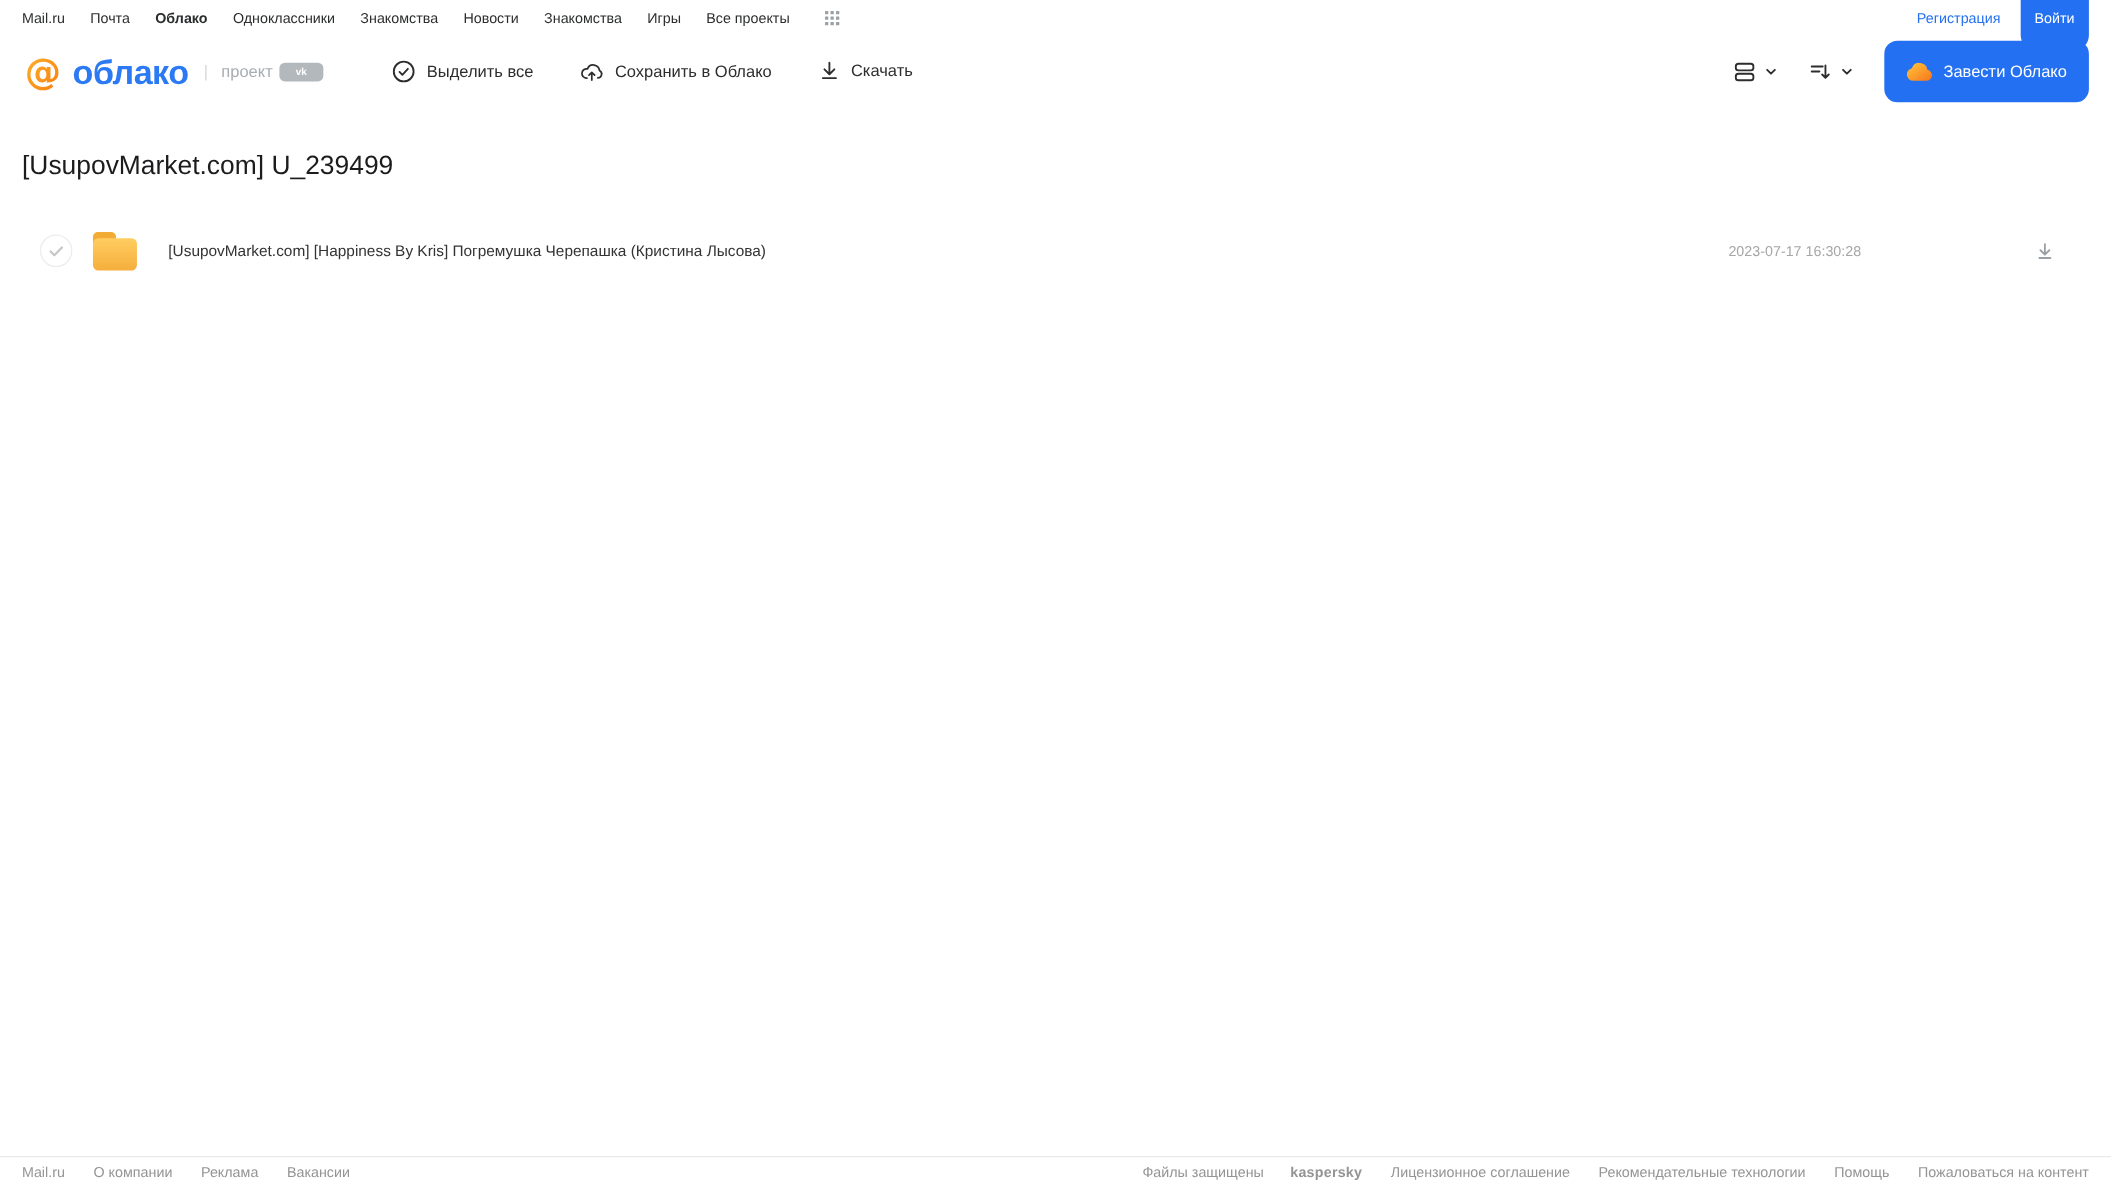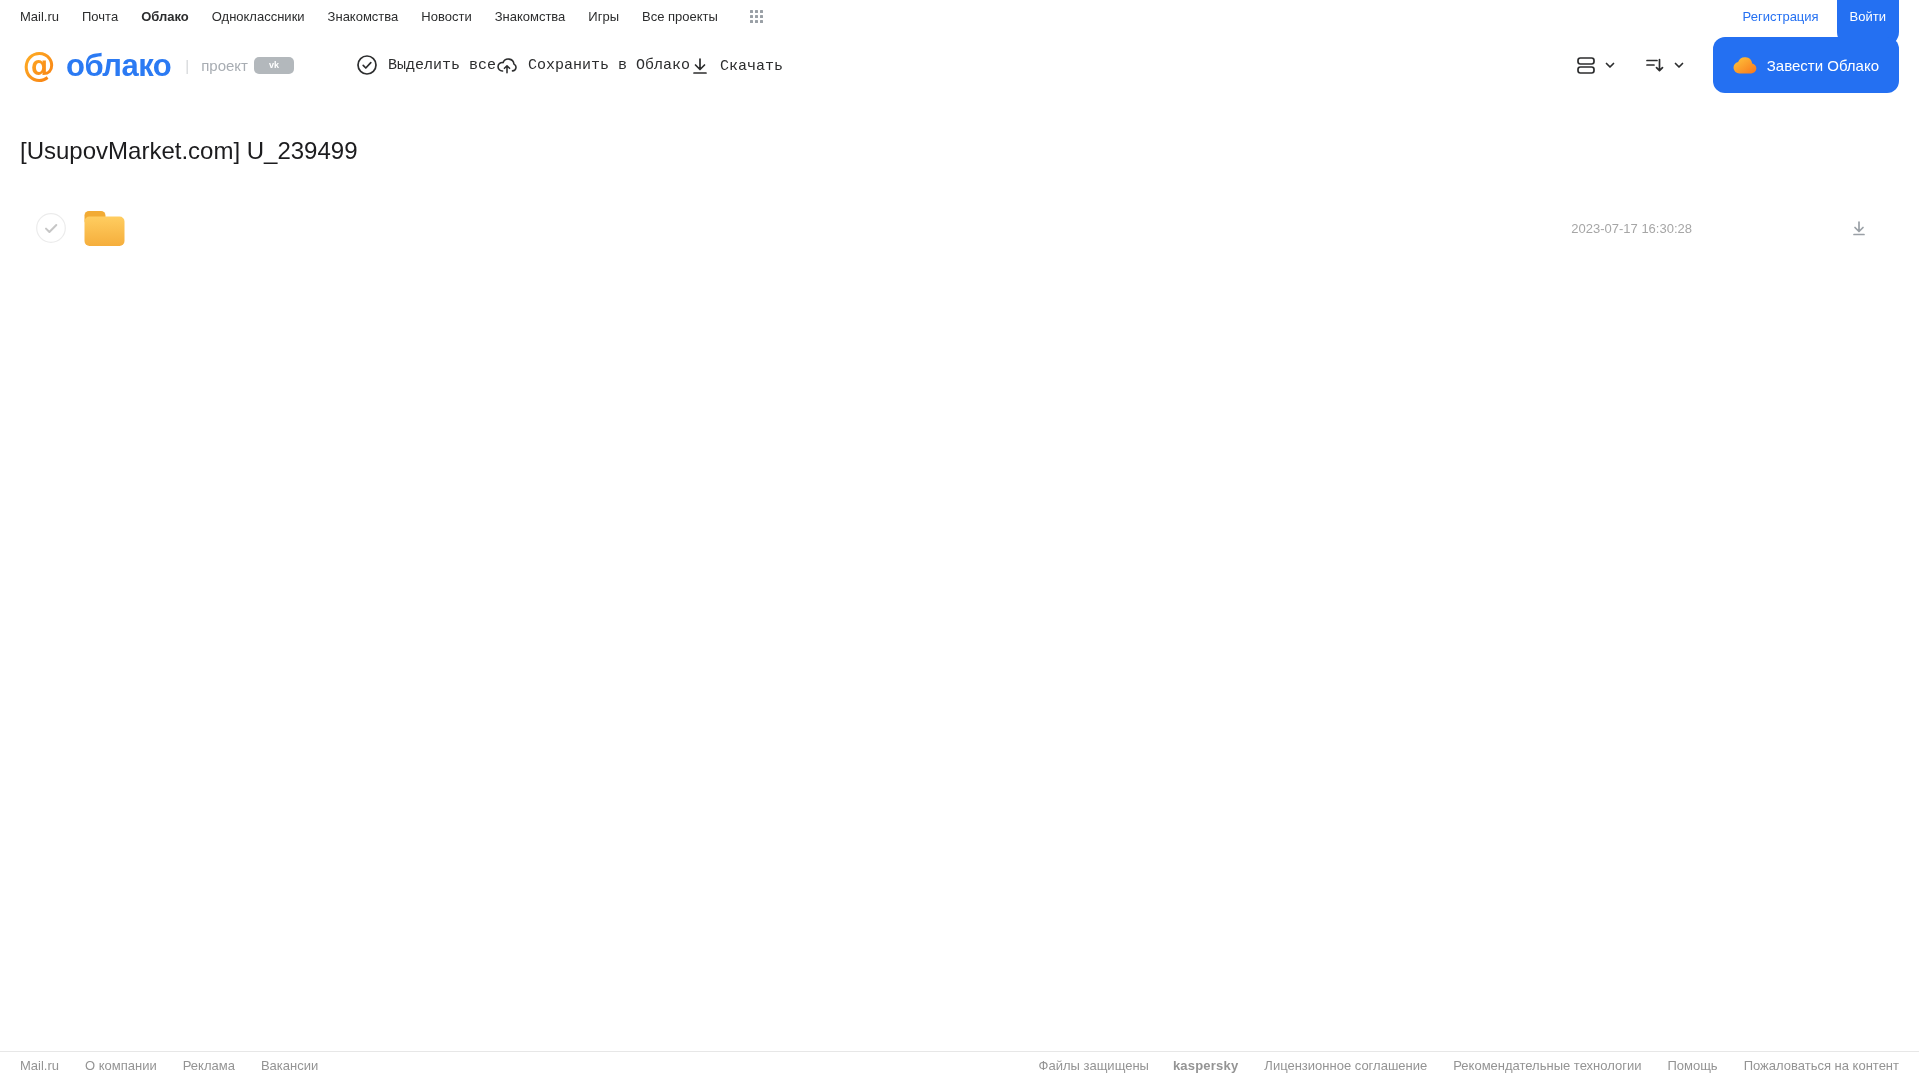--- a/index.html
+++ b/index.html
@@ -55,21 +55,21 @@
     letter-spacing: -0.5px; margin-left: 8px; line-height: 1;
   }
   .project { display: flex; align-items: center; margin-left: 14px; color: #a8adb3; font-size: 15px; }
   .project .bar { color: #d5d8da; margin-right: 12px; font-size: 15px; }
   .vk-badge {
     display: inline-flex; align-items: center; justify-content: center;
     width: 40px; height: 17px; border-radius: 5px;
     background: #b3b8bc; color: #fff; font-size: 9px; font-weight: bold;
     margin-left: 6px; text-transform: lowercase;
   }
-  .toolbar { display: flex; align-items: flex-end; margin-left: 62px; font-family: Liberation Mono, monospace; }
+  .toolbar { display: flex; align-items: flex-start; gap: 42px; margin-left: 62px; }
   .tool {
     display: flex; align-items: center; gap: 10px;
     font-size: 15px; color: #2c2d2e; cursor: pointer; background: none; border: none;
     font-family: inherit;
   }
   .header-right { margin-left: auto; display: flex; align-items: center; gap: 28px; }
   .icon-drop { display: flex; align-items: center; gap: 7px; cursor: pointer; }
   .btn-create {
     display: flex; align-items: center; gap: 10px;
     background: #2470f2; color: #fff; border: none; cursor: pointer;
@@ -237,20 +237,21 @@
           <defs>
             <linearGradient id="fold" x1="0" y1="0" x2="0" y2="1">
               <stop offset="0" stop-color="#ffcd60"></stop>
                 <stop offset="1" stop-color="#f5ae3c"></stop>
             </linearGradient>
           </defs>
           <rect x="2.5" y="2" width="21" height="14" rx="4.5" fill="#f2ab34"></rect>
           <rect x="2.5" y="7.5" width="40" height="29.5" rx="5" fill="url(#fold)"></rect>
         </svg>
       </span>
+      <span class="file-name">[UsupovMarket.com] [Happiness By Kris] Погремушка Черепашка (Кристина Лысова)</span>
       <span class="file-spacer"></span>
       <span class="file-date">2023-07-17 16:30:28</span>
       <span class="row-download">
         <svg width="20" height="20" viewBox="0 0 20 20" fill="none" stroke="#9aa0a6" stroke-width="1.7" stroke-linecap="round" stroke-linejoin="round">
           <path d="M10 4 v9 M6 9.5 L10 13.5 L14 9.5 M5 16.5 h10"></path>
         </svg>
       </span>
     </div>
   </div>
 </div>

